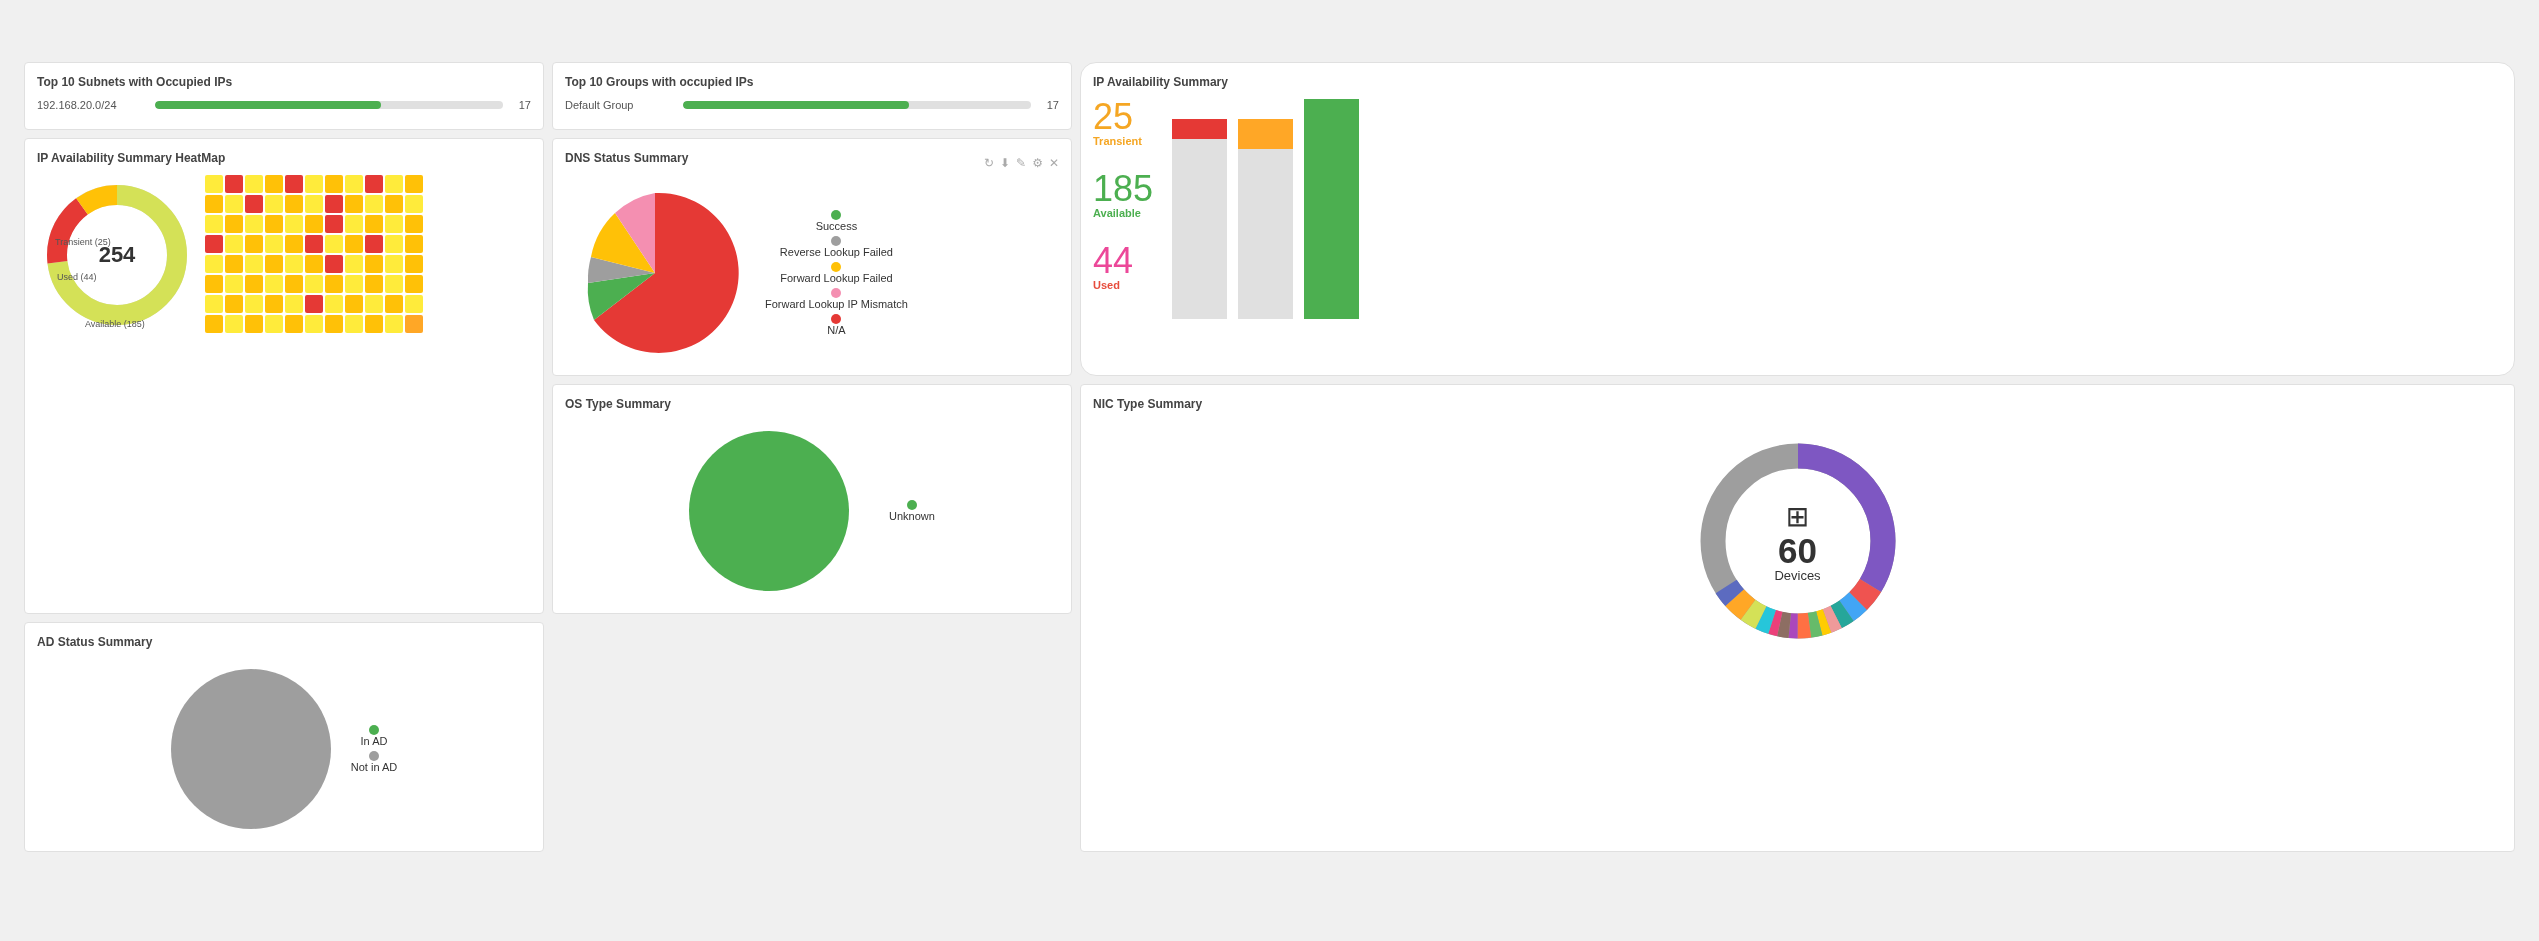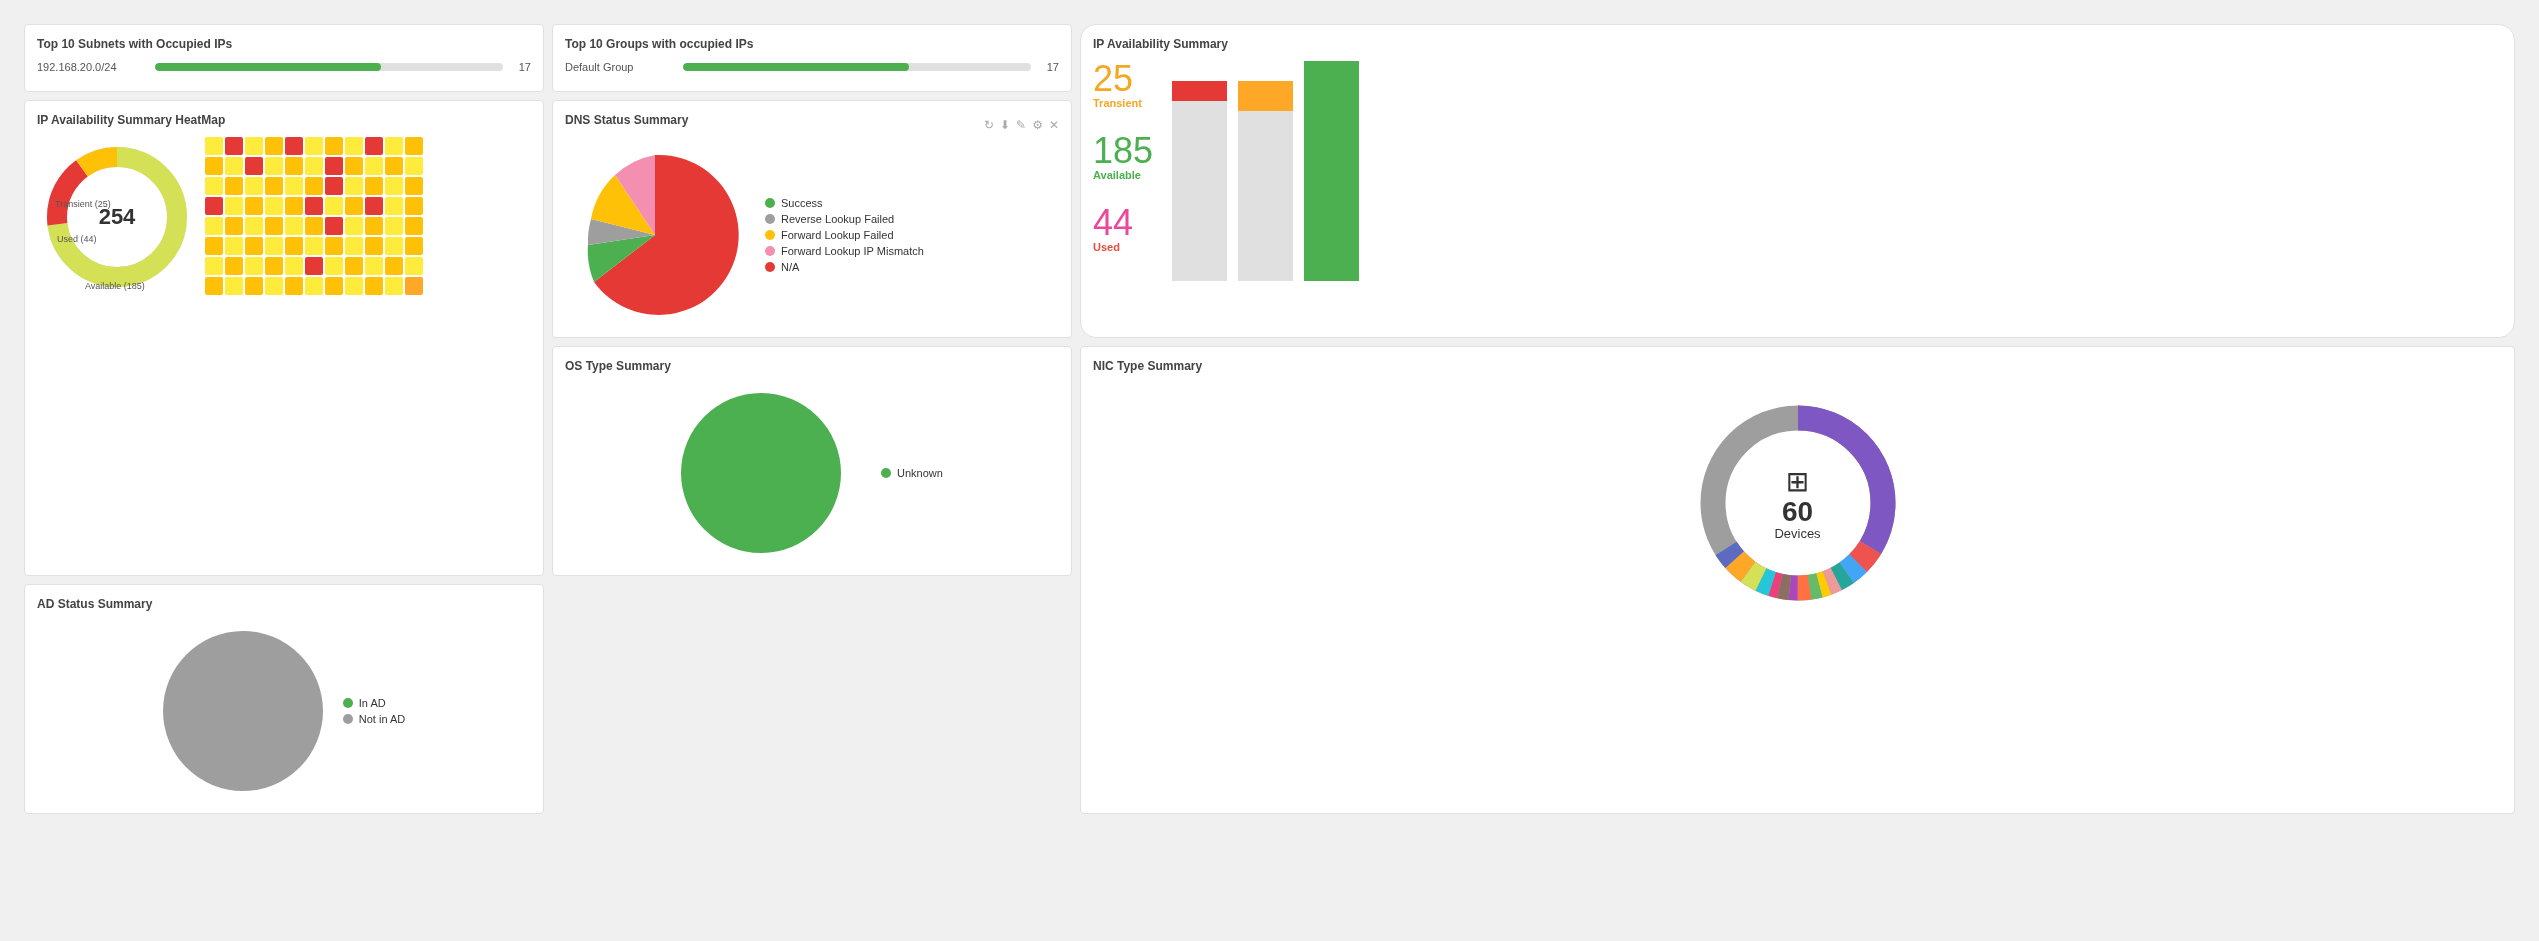--- a/index.html
+++ b/index.html
@@ -8,20 +8,21 @@
       background: #f0f0f0;
       font-size: 12px;
       color: #333;
     }
     .dashboard {
       display: grid;
       grid-template-columns: 520px 520px 1fr;
       grid-template-rows: auto auto auto;
       gap: 8px;
       padding: 24px;
+      margin-top: 38px;
     }
     .card {
       background: #fff;
       border: 1px solid #e0e0e0;
       border-radius: 4px;
       padding: 12px;
       overflow: hidden;
     }
     .card-title {
       font-size: 12px;
@@ -98,21 +99,21 @@
     }
     .donut-legend {
       display: flex;
       flex-direction: column;
       gap: 4px;
       font-size: 11px;
     }
     .legend-item {
       display: flex;
       align-items: center;
-      gap: 6px;
+      flex-direction: column;
     }
     .legend-dot {
       width: 10px;
       height: 10px;
       border-radius: 50%;
       flex-shrink: 0;
     }
 
     
     .heatmap-content {
@@ -244,21 +245,21 @@
       top: 50%;
       left: 50%;
       transform: translate(-50%, -50%);
       text-align: center;
     }
     .nic-icon {
       font-size: 28px;
       color: #333;
     }
     .nic-number {
-      font-size: 28px;
+      font-size: 35px;
       font-weight: bold;
       color: #333;
       line-height: 1;
     }
     .nic-label {
       font-size: 13px;
       color: #333;
     }
 
     .ad-content {

